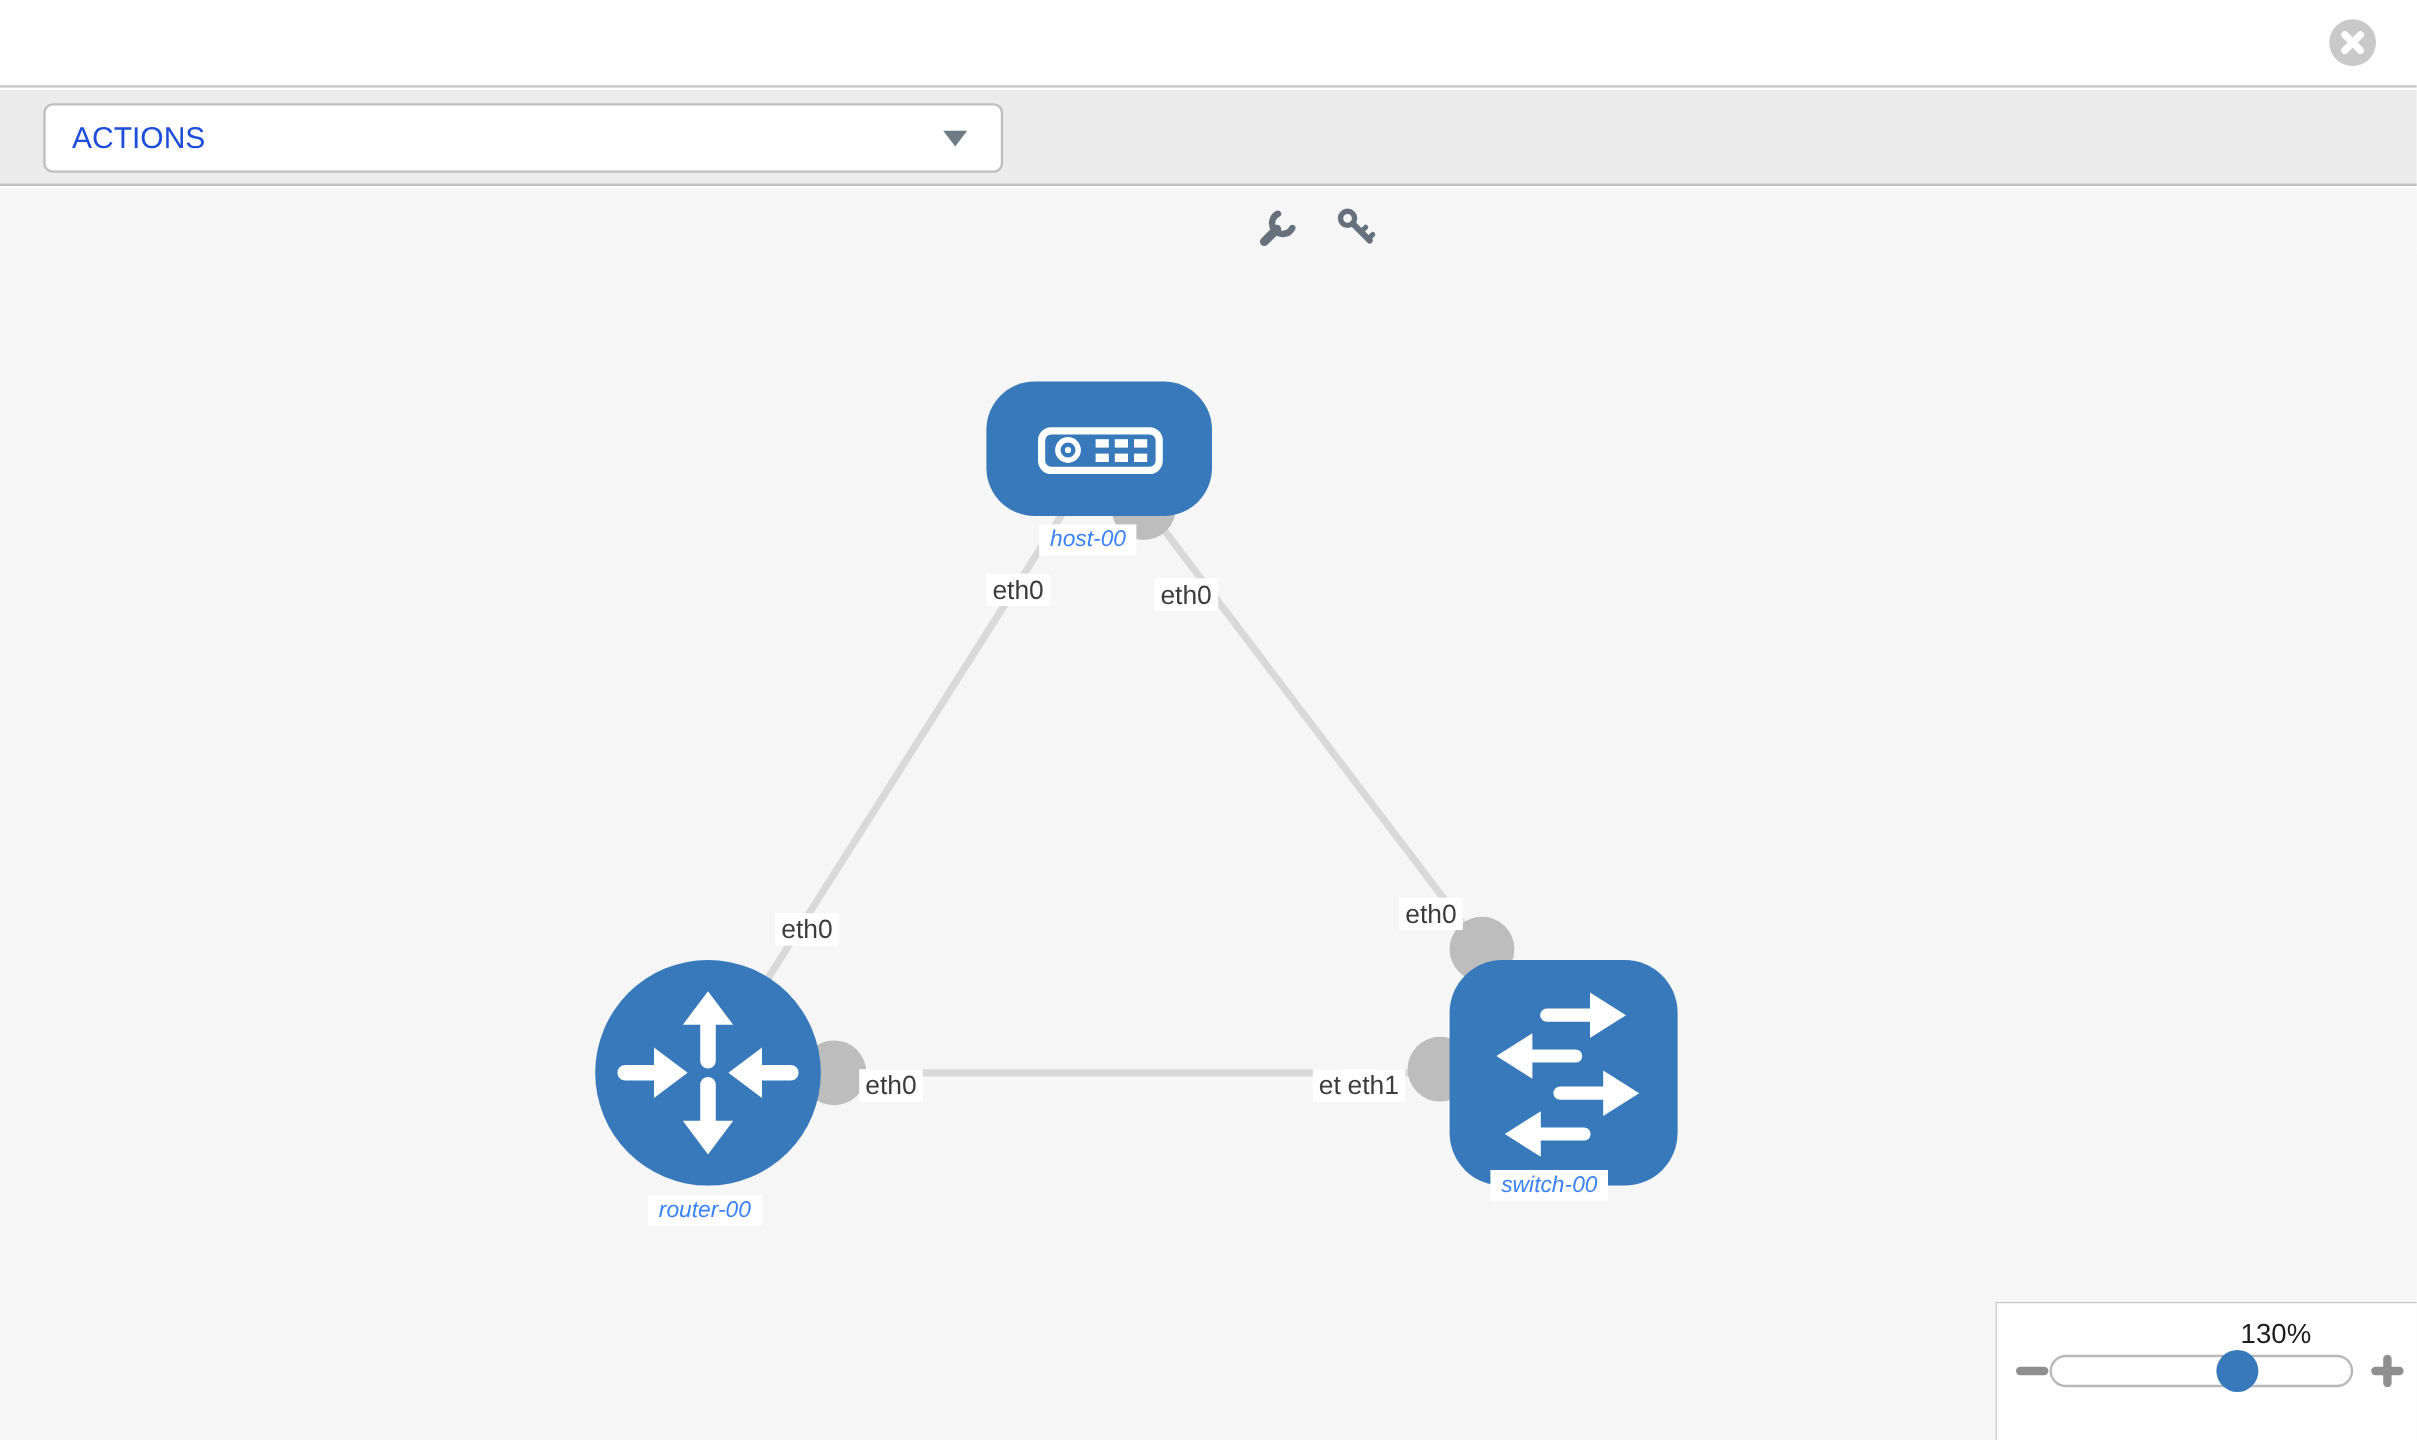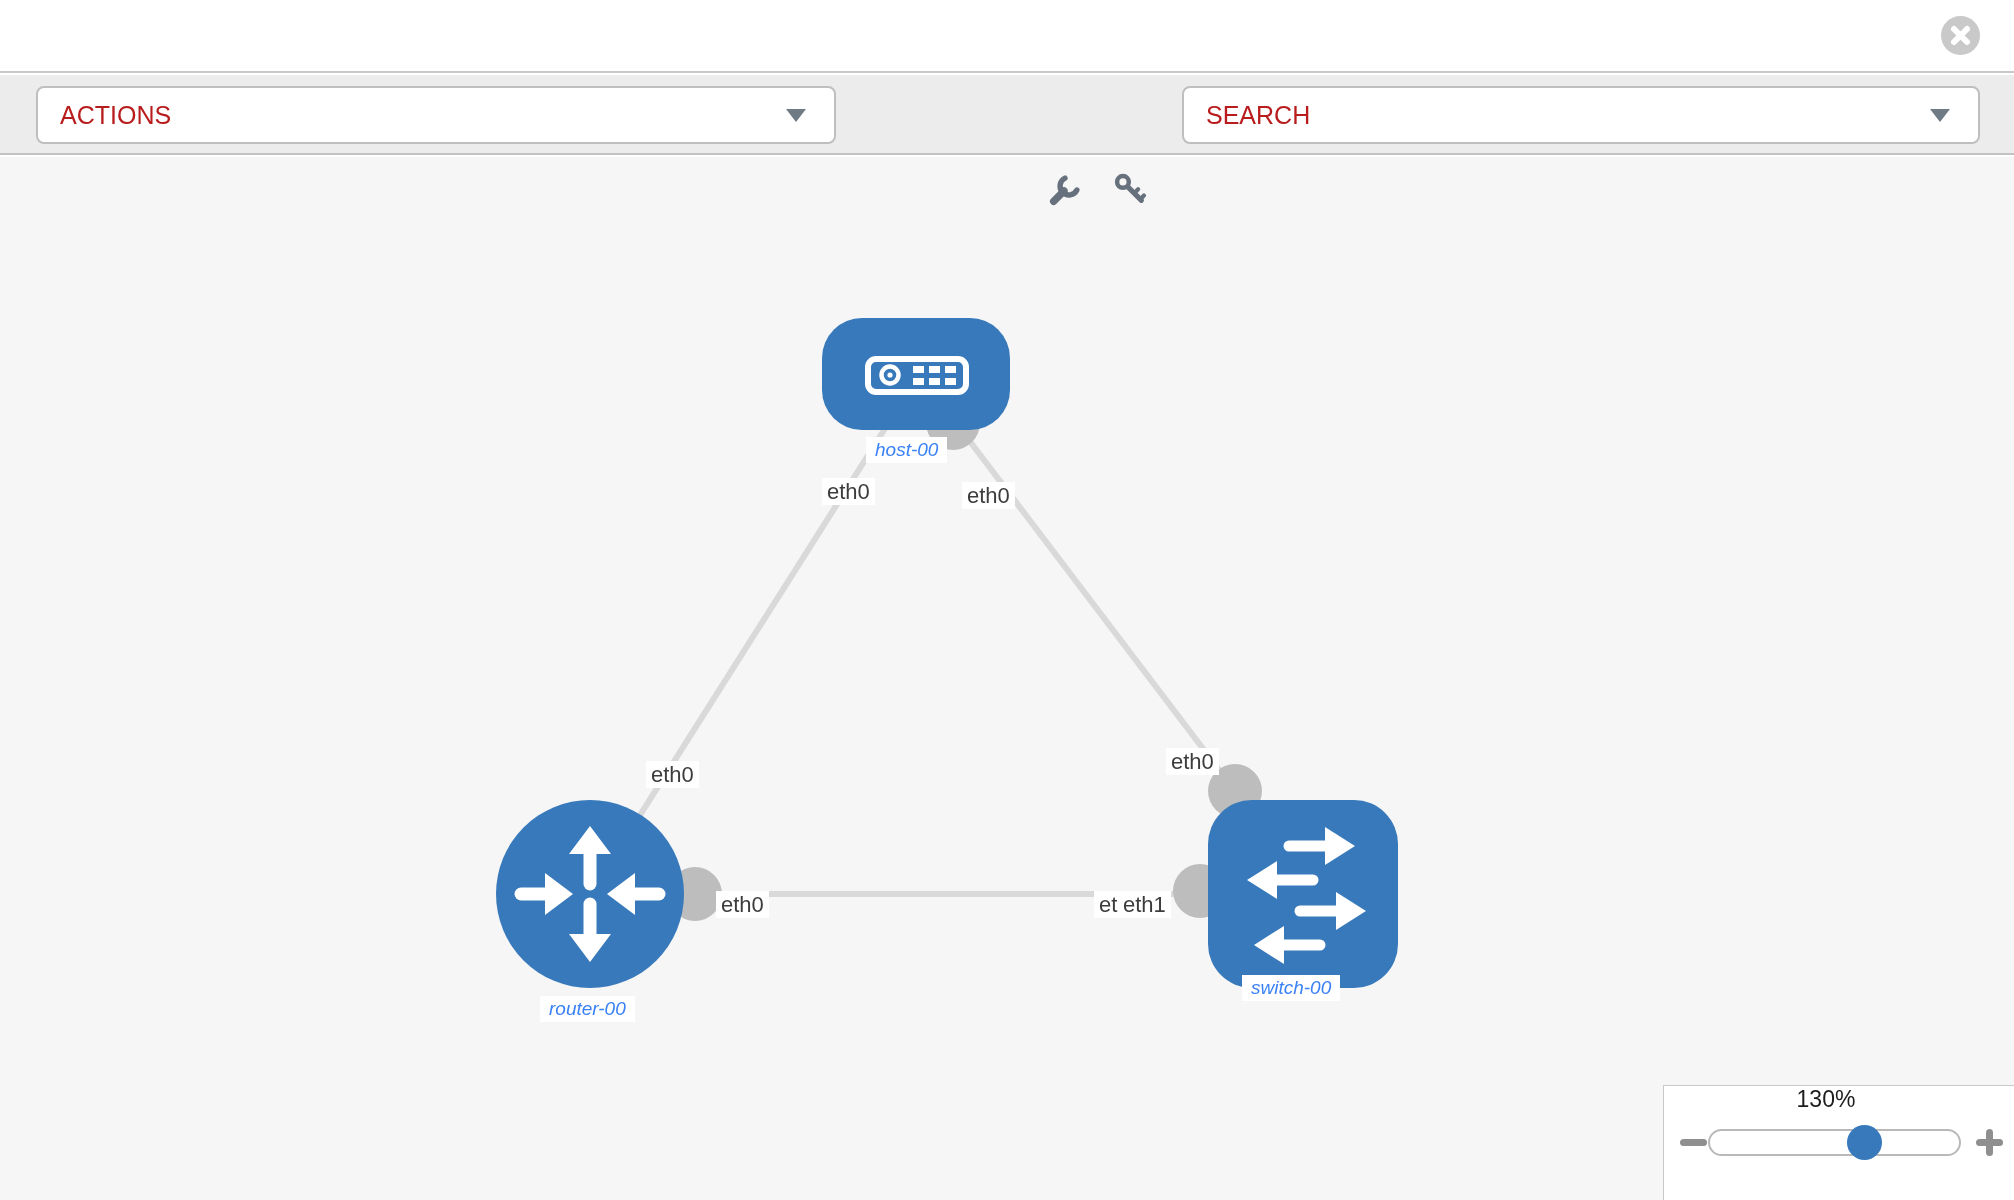--- a/index.html
+++ b/index.html
@@ -14,21 +14,21 @@
                   font-size:26px; font-weight:bold; color:#4f4f4f; letter-spacing:.2px; }
   .close-btn { position:absolute; right:34px; top:16px; width:39px; height:39px;
                border-radius:50%; background:#c9c9c9; display:flex;
                align-items:center; justify-content:center; cursor:pointer; }
 
   
   .toolbar { position:absolute; left:0; top:75px; width:2014px; height:80px;
              background:#ececec; border-bottom:2px solid #c2c2c2; z-index:9; }
   .select-box { position:absolute; top:11px; height:58px; background:#ffffff;
                 border:2px solid #bfbfbf; border-radius:8px; display:flex;
-                align-items:center; color:#b91c1c; font-size:25px; cursor:pointer; }
+                align-items:center; color:#1d4ed8; font-size:25px; cursor:pointer; }
   .actions-box { left:36px;  width:800px; padding-left:22px; }
   .search-box  { left:1182px; width:798px; padding-left:22px; }
   .caret { position:absolute; right:28px; top:50%; margin-top:-6px;
            width:0; height:0; border-left:10px solid transparent;
            border-right:10px solid transparent; border-top:13px solid #6e7a84; }
   .tool-icon { position:absolute; top:96px; cursor:pointer; }
   .wrench-pos { left:1046px; }
   .key-pos    { left:1112px; }
 
   
@@ -48,21 +48,21 @@
   #if-hr-r    { left:646px;  top:580px; }
   #if-hs-s    { left:1166px; top:567px; }
   #if-rs-r    { left:716px;  top:710px; }
   #if-rs-s-back { left:1094px; top:710px; z-index:3; }
   #if-rs-s    { left:1118px; top:710px; z-index:4; }
 
   
   .zoom-panel { position:absolute; left:1663px; top:1085px; width:351px; height:115px;
                 background:#ffffff; border-top:1px solid #c9c9c9;
                 border-left:1px solid #c9c9c9; z-index:12; }
-  .zoom-level { position:absolute; left:62px; top:0; width:200px; text-align:center;
+  .zoom-level { position:absolute; left:62px; top:12px; width:200px; text-align:right;
                 font-size:23px; color:#1d1d1d; }
   .zoom-minus { position:absolute; left:16px; top:53px; width:27px; height:7px;
                 border-radius:4px; background:#8f8f8f; cursor:pointer; }
   .zoom-plus  { position:absolute; left:312px; top:43px; width:27px; height:27px; cursor:pointer; }
   .zoom-plus .h { position:absolute; left:0; top:10px; width:27px; height:7px;
                   border-radius:4px; background:#8f8f8f; }
   .zoom-plus .v { position:absolute; left:10px; top:0; width:7px; height:27px;
                   border-radius:4px; background:#8f8f8f; }
   .zoom-track { position:absolute; left:44px; top:43px; width:253px; height:27px;
                 background:#fff; border:2px solid #b9b9b9; border-radius:14px; cursor:pointer; }
@@ -94,24 +94,20 @@
       <line x1="4.8" y1="19.2" x2="11.4" y2="12.6" stroke="#67717d" stroke-width="4.6" stroke-linecap="round"></line>
     </svg>
 
     <svg class="tool-icon key-pos" width="36" height="36" viewBox="0 0 24 24">
       <circle cx="7.3" cy="7.3" r="3.9" fill="none" stroke="#67717d" stroke-width="3"></circle>
       <line x1="10.4" y1="10.4" x2="19.6" y2="19.6" stroke="#67717d" stroke-width="3.4" stroke-linecap="round"></line>
       <line x1="14.8" y1="14.8" x2="17.4" y2="12.2" stroke="#67717d" stroke-width="2.8" stroke-linecap="round"></line>
       <line x1="18.8" y1="18.8" x2="21.3" y2="16.3" stroke="#67717d" stroke-width="2.8" stroke-linecap="round"></line>
     </svg>
 
-    <div class="select-box search-box">
-      <span>SEARCH</span>
-      <span class="caret"></span>
-    </div>
   </div>
 
   <div class="canvas">
     <svg class="diagram-svg" width="2014" height="1043" viewBox="0 0 2014 1043">
 
       <line x1="905" y1="240" x2="590" y2="737" stroke="#d9d9d9" stroke-width="6"></line>
       <line x1="940" y1="245" x2="1270" y2="680" stroke="#d9d9d9" stroke-width="6"></line>
       <line x1="640" y1="737" x2="1260" y2="737" stroke="#d9d9d9" stroke-width="6"></line>
 
       <circle cx="953" cy="266" r="27" fill="#bdbdbd"></circle>

